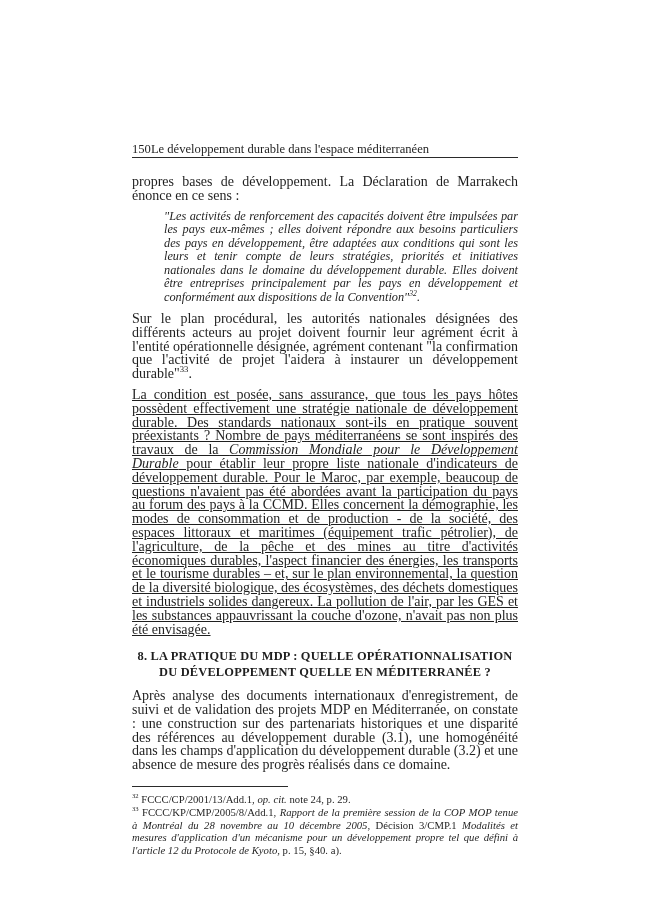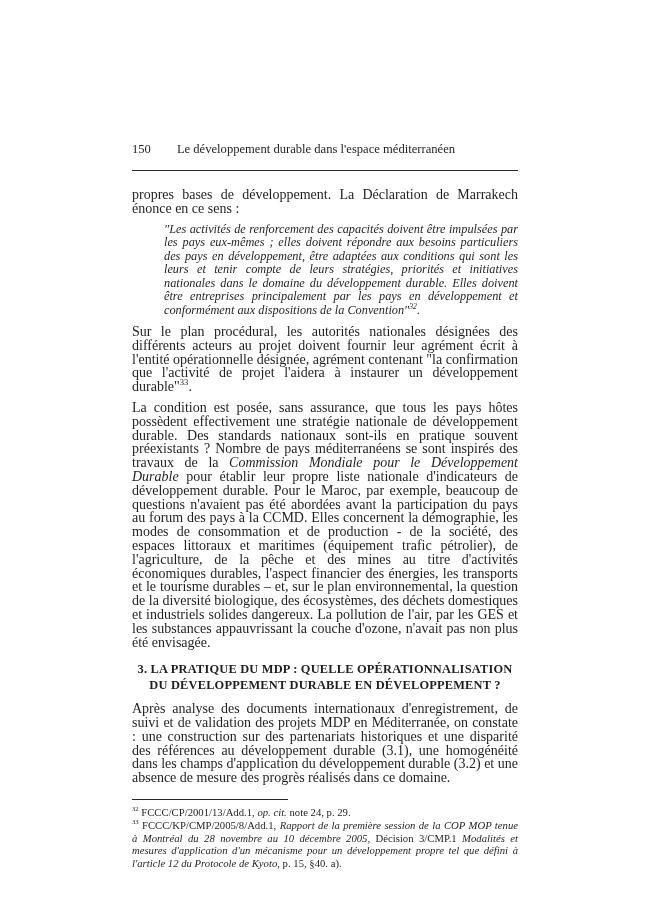--- a/index.html
+++ b/index.html
@@ -18,44 +18,44 @@
   }
   .text-column {
     position: absolute;
     left: 132px;
     top: 142px;
     width: 386px;
   }
   .running-header {
     display: flex;
     align-items: baseline;
-    gap: 26px;
+    gap: 0;
     font-size: 12.6px;
-    padding-bottom: 13px;
+    padding-bottom: 0;
     border-bottom: 1.5px solid #2a2a2a;
   }
   .running-title {
   }
   p.body {
     font-size: 14px;
     line-height: 13.8px;
     text-align: justify;
     margin: 0 0 7px 0;
   }
   p.first {
     margin-top: 17px;
   }
   blockquote.quote {
     font-size: 12.3px;
     line-height: 13.5px;
     font-style: italic;
     text-align: justify;
     margin: 7px 0 8px 32px;
   }
-  p.no-gap-bottom { margin-bottom: 4px; }
+  p.no-gap-bottom { margin-bottom: 4px; text-decoration: underline; }
   h2.section-heading {
     font-size: 12.4px;
     line-height: 15.4px;
     font-weight: bold;
     text-align: center;
     letter-spacing: 0.2px;
     margin: 13px 0 9px 0;
   }
   h2.section-heading .hline { white-space: nowrap; }
   sup.fnref {
@@ -92,21 +92,21 @@
 
     <p class="body first"><span>propres bases de développement. La Déclaration de Marrakech énonce en ce sens :</span></p>
 
     <blockquote class="quote"><span>"Les activités de renforcement des capacités doivent être impulsées par les pays eux-mêmes ; elles doivent répondre aux besoins particuliers des pays en développement, être adaptées aux conditions qui sont les leurs et tenir compte de leurs stratégies, priorités et initiatives nationales dans le domaine du développement durable. Elles doivent être entreprises principalement par les pays en développement et conformément aux dispositions de la Convention"</span><sup class="fnref">32</sup><span>.</span></blockquote>
 
     <p class="body"><span>Sur le plan procédural, les autorités nationales désignées des différents acteurs au projet doivent fournir leur agrément écrit à l'entité opérationnelle désignée, agrément contenant "la confirmation que l'activité de projet l'aidera à instaurer un développement durable"</span><sup class="fnref">33</sup><span>.</span></p>
 
     <p class="body no-gap-bottom"><span>La condition est posée, sans assurance, que tous les pays hôtes possèdent effectivement une stratégie nationale de développement durable. Des standards nationaux sont-ils en pratique souvent préexistants ? Nombre de pays méditerranéens se sont inspirés des travaux de la </span><span class="italic">Commission Mondiale pour le Développement Durable</span><span> pour établir leur propre liste nationale d'indicateurs de développement durable. Pour le Maroc, par exemple, beaucoup de questions n'avaient pas été abordées avant la participation du pays au forum des pays à la CCMD. Elles concernent la démographie, les modes de consommation et de production - de la société, des espaces littoraux et maritimes (équipement trafic pétrolier), de l'agriculture, de la pêche et des mines au titre d'activités économiques durables, l'aspect financier des énergies, les transports et le tourisme durables – et, sur le plan environnemental, la question de la diversité biologique, des écosystèmes, des déchets domestiques et industriels solides dangereux. La pollution de l'air, par les GES et les substances appauvrissant la couche d'ozone, n'avait pas non plus été envisagée.</span></p>
 
 
-    <h2 class="section-heading"><span class="hline">3. LA PRATIQUE DU MDP : QUELLE OPÉRATIONNALISATION</span><br><span class="hline">DU DÉVELOPPEMENT DURABLE EN DÉVELOPPEMENT ?</span></h2>
+    <h2 class="section-heading"><span class="hline">8. LA PRATIQUE DU MDP : QUELLE OPÉRATIONNALISATION</span><br><span class="hline">DU DÉVELOPPEMENT QUELLE EN MÉDITERRANÉE ?</span></h2>
 
     <p class="body"><span>Après analyse des documents internationaux d'enregistrement, de suivi et de validation des projets MDP en Méditerranée, on constate : une construction sur des partenariats historiques et une disparité des références au développement durable (3.1), une homogénéité dans les champs d'application du développement durable (3.2) et une absence de mesure des progrès réalisés dans ce domaine.</span></p>
 
     <div class="footnotes">
       <div class="fn-rule"></div>
       <p class="fn"><sup class="fnref">32</sup><span> FCCC/CP/2001/13/Add.1, </span><span class="italic">op. cit.</span><span> note 24, p. 29.</span></p>
       <p class="fn"><sup class="fnref">33</sup><span> FCCC/KP/CMP/2005/8/Add.1, </span><span class="italic">Rapport de la première session de la COP MOP tenue à Montréal du 28 novembre au 10 décembre 2005</span><span>, Décision 3/CMP.1 </span><span class="italic">Modalités et mesures d'application d'un mécanisme pour un développement propre tel que défini à l'article 12 du Protocole de Kyoto</span><span>, p. 15, §40. a).</span></p>
     </div>
 
   </div>

